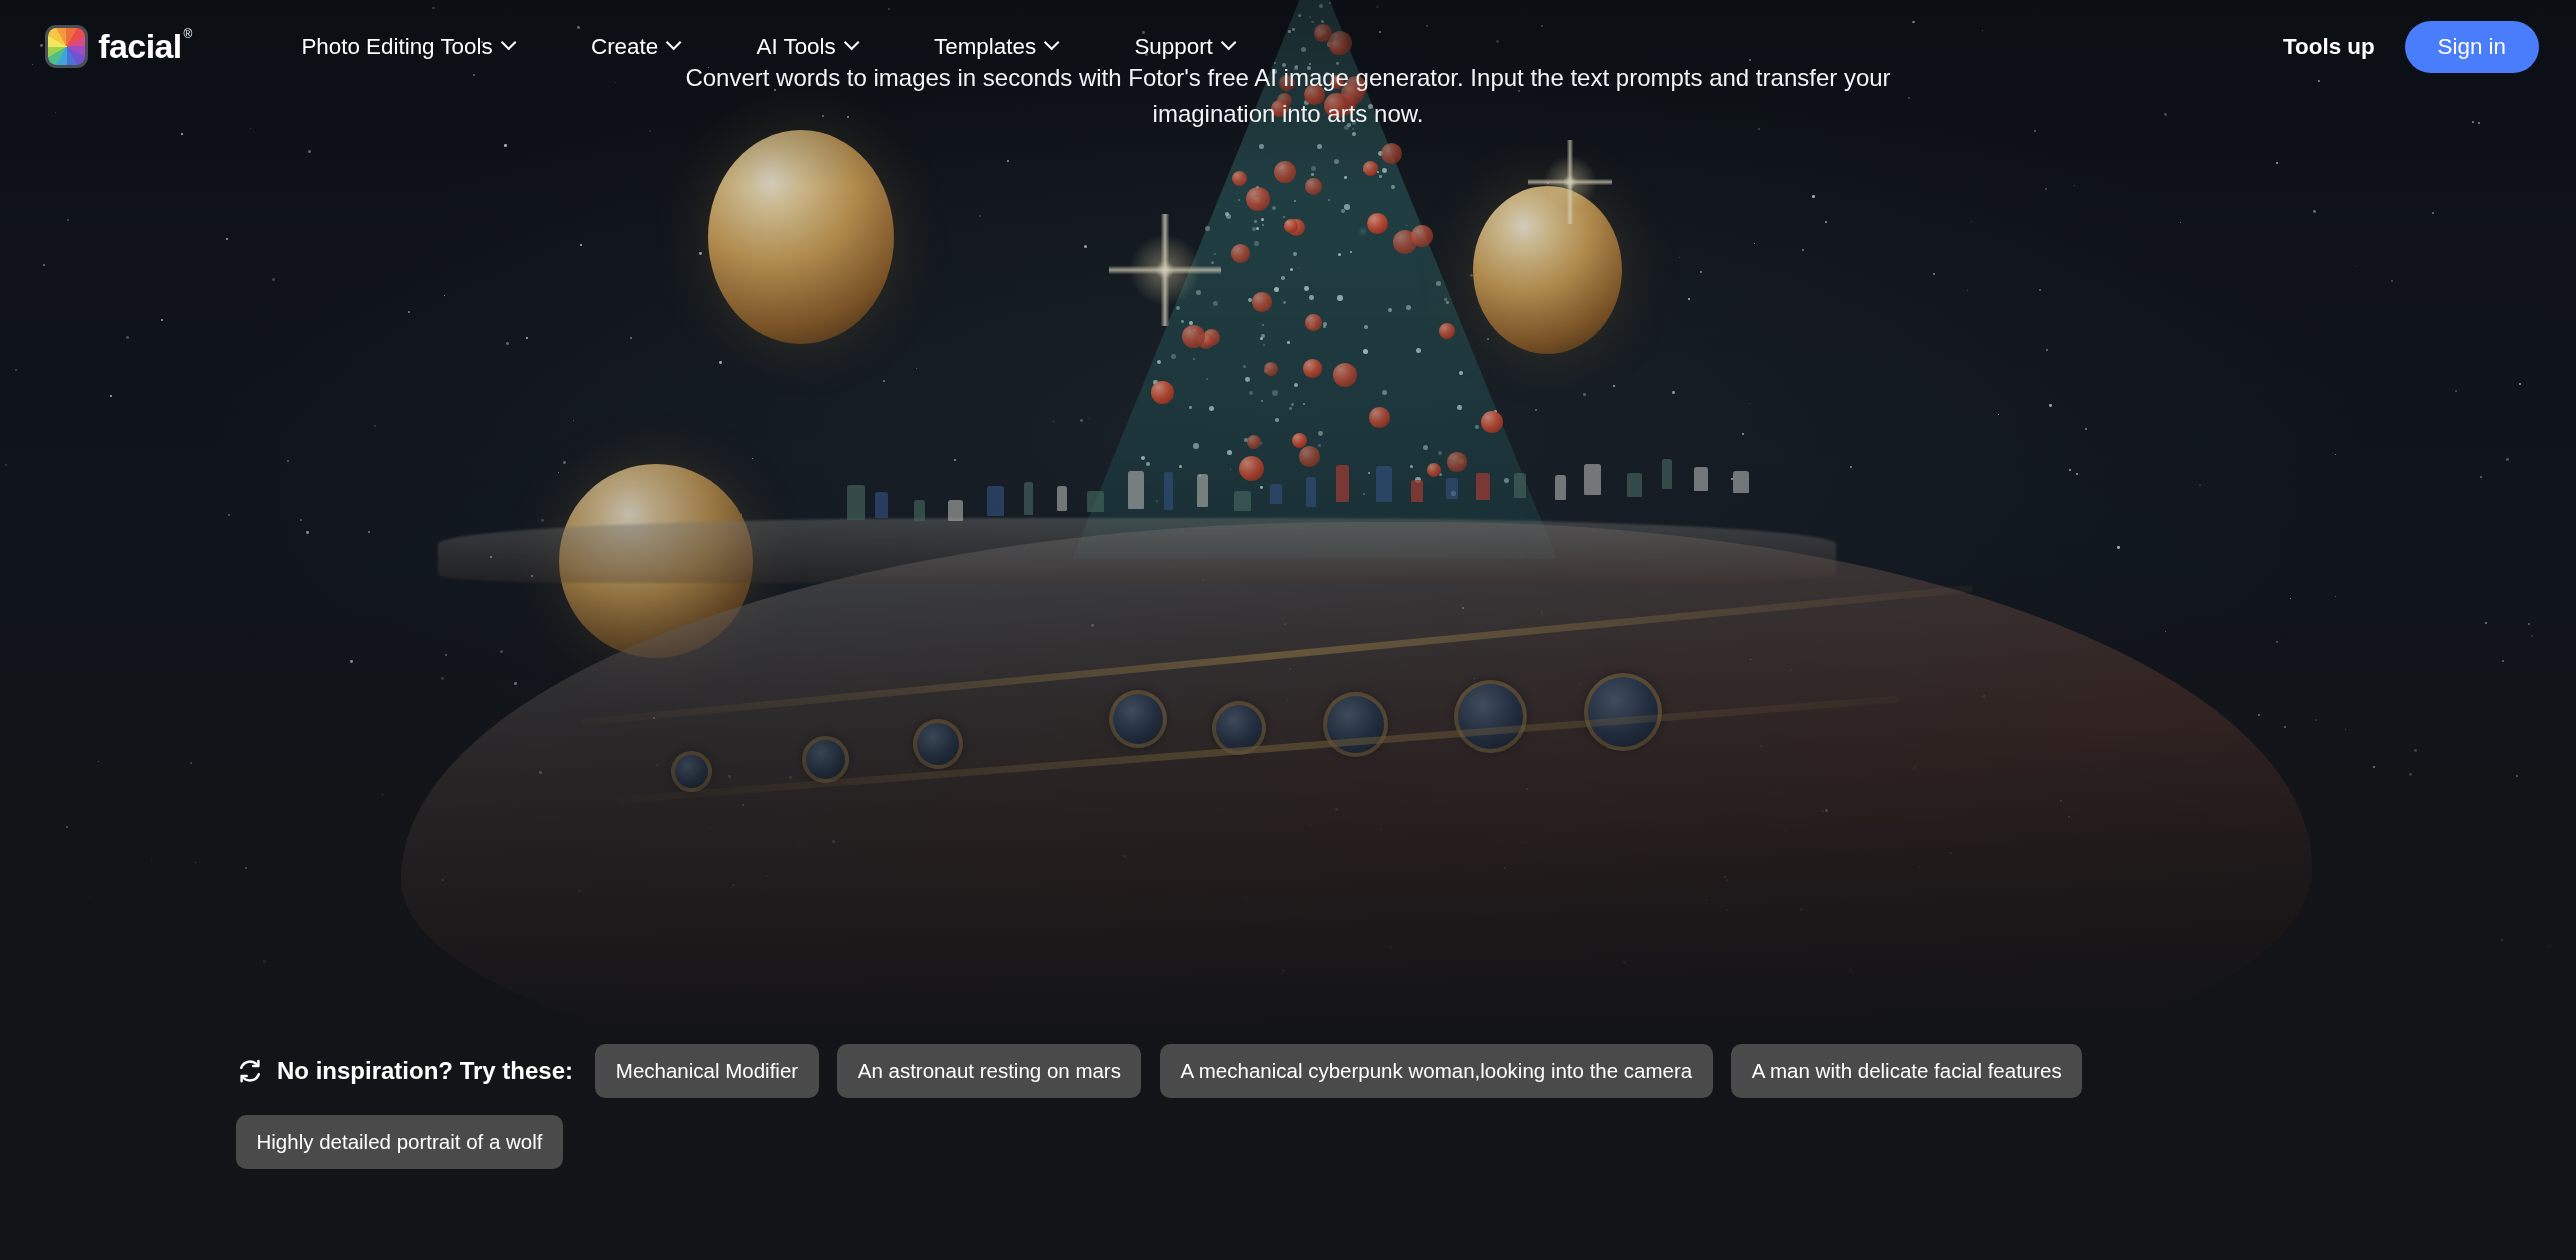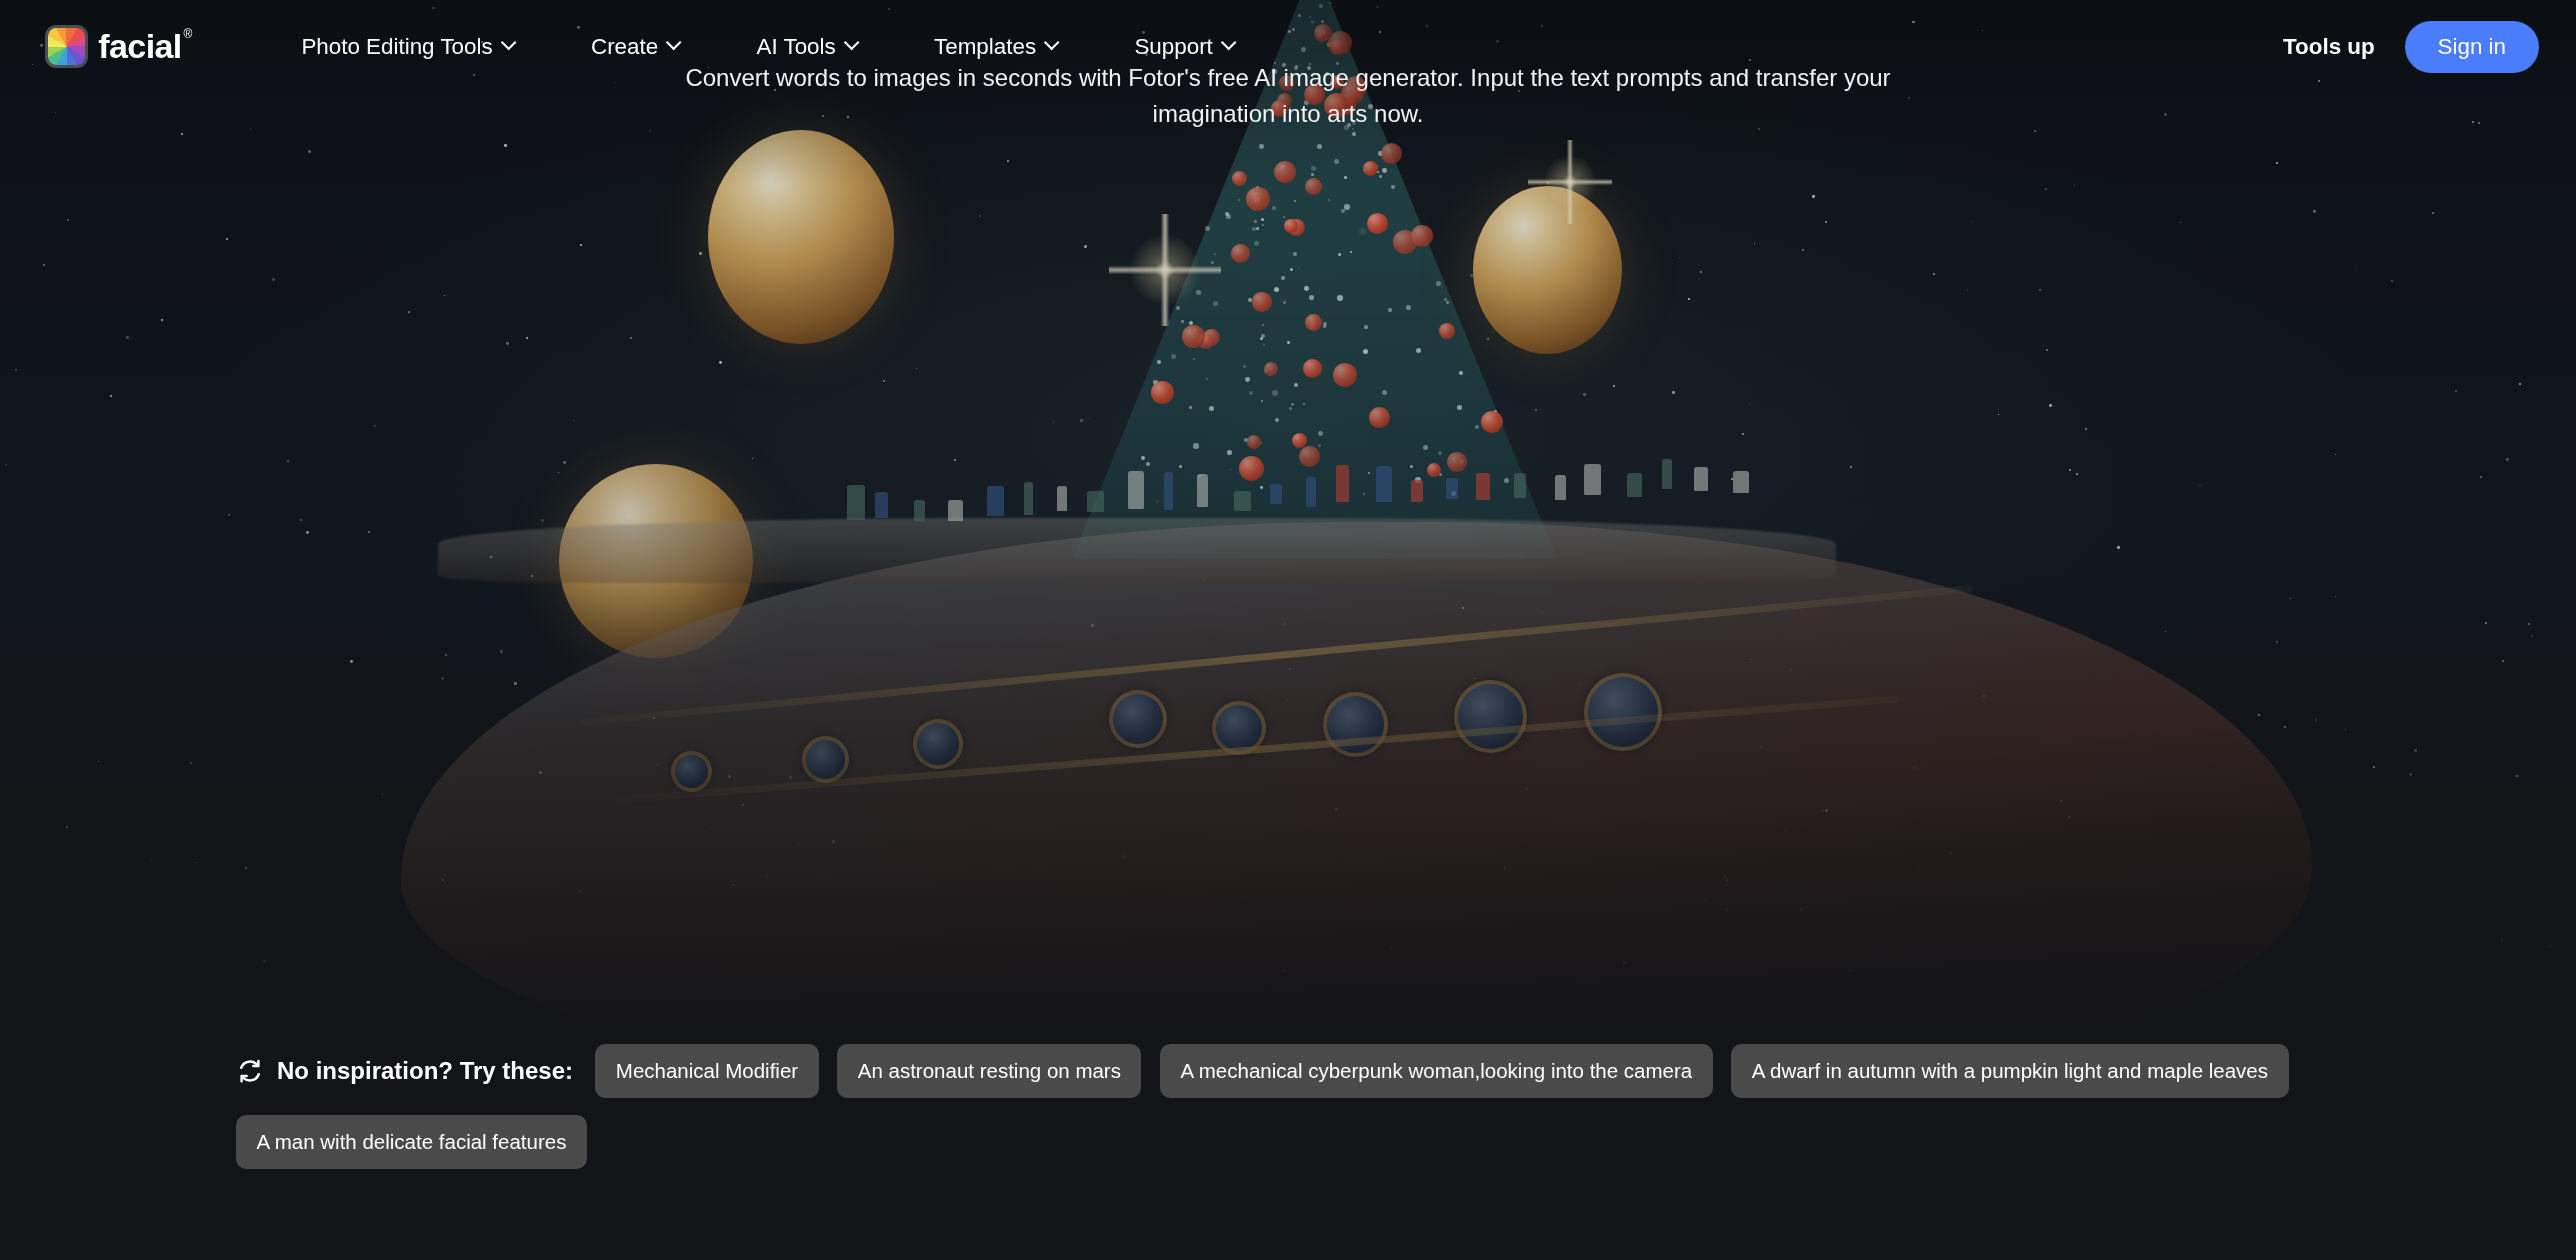--- a/index.html
+++ b/index.html
@@ -741,18 +741,18 @@
         <path d="M4.5 9.2A8 8 0 0 1 18.6 7.4" fill="none" stroke="#ffffff" stroke-width="2.1" stroke-linecap="round"></path>
         <path d="M19.5 14.8A8 8 0 0 1 5.4 16.6" fill="none" stroke="#ffffff" stroke-width="2.1" stroke-linecap="round"></path>
         <path d="M19.2 3.3v4.4h-4.4" fill="none" stroke="#ffffff" stroke-width="2.1" stroke-linecap="round" stroke-linejoin="round"></path>
         <path d="M4.8 20.7v-4.4h4.4" fill="none" stroke="#ffffff" stroke-width="2.1" stroke-linecap="round" stroke-linejoin="round"></path>
       </svg>
       <span>No inspiration? Try these:</span>
     </div>
     <button class="chip">Mechanical Modifier</button>
     <button class="chip">An astronaut resting on mars</button>
     <button class="chip">A mechanical cyberpunk woman,looking into the camera</button>
-    <button class="chip">A dwarf in autumn with a pumpkin light and maple leaves</button>
     <button class="chip">A man with delicate facial features</button>
+    <button class="chip">Highly detailed portrait of a wolf</button>
   </div>
 
 </div>
 
 
 </body></html>

